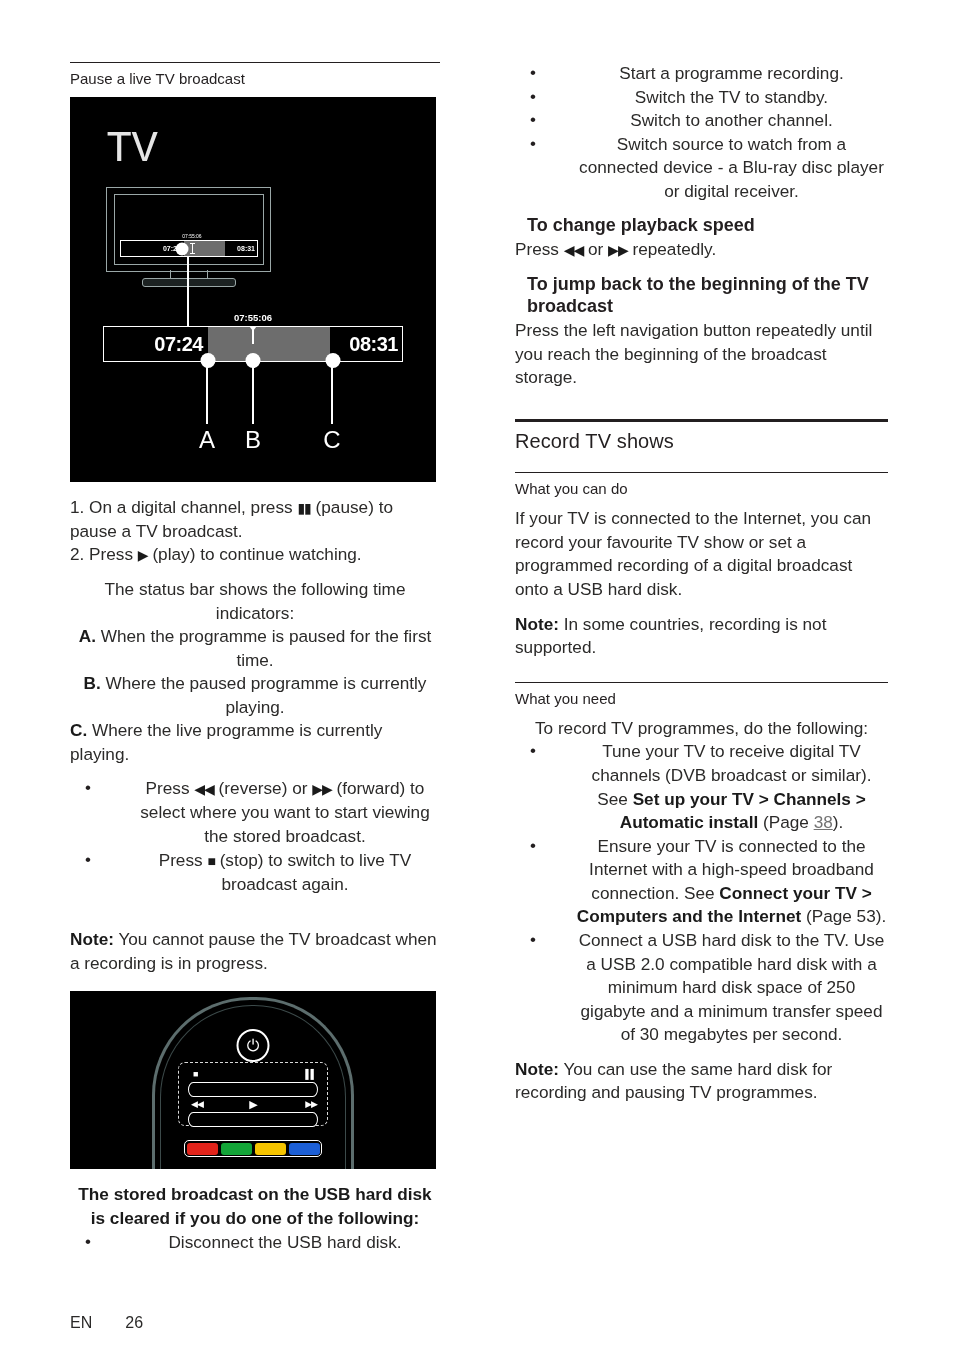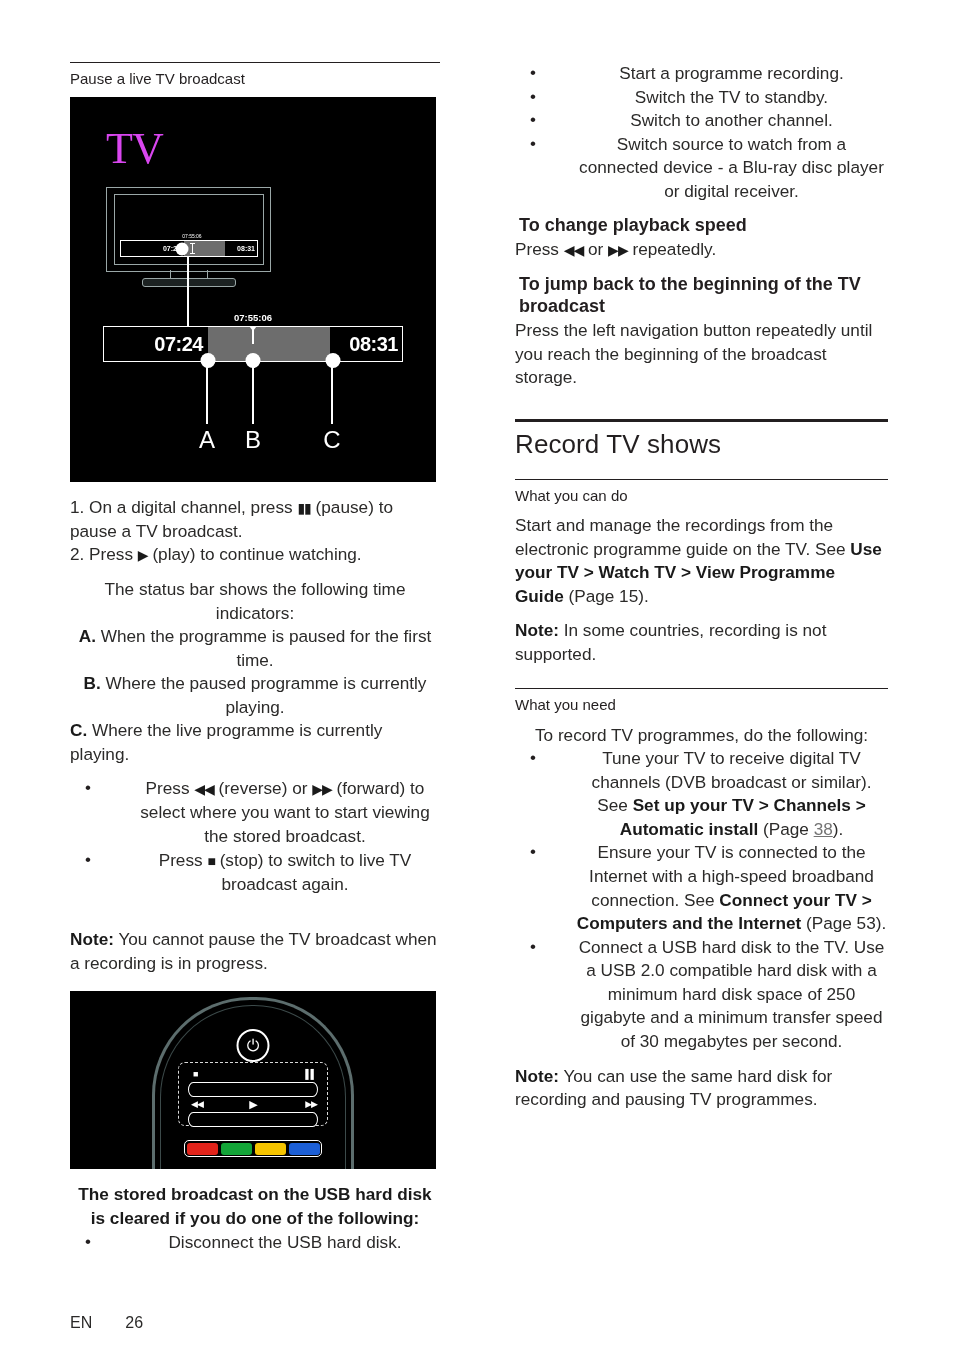--- a/index.html
+++ b/index.html
@@ -32,36 +32,36 @@
     border-top: 1.6px solid #231f20;
     margin: 0 0 7px 0;
     width: 100%;
   }
   .rule-thick {
     border-top: 3.2px solid #231f20;
     margin: 0 0 8px 0;
     width: 100%;
   }
   h1.chapter {
-    font-size: 26px;
+    font-size: 20px;
     font-weight: 400;
     letter-spacing: 0.1px;
     margin: 0 0 20px 0;
     line-height: 1.12;
   }
   h2.section {
     font-size: 15px;
     font-weight: 400;
     margin: 0 0 10px 0;
     line-height: 1.15;
   }
   h3.sub {
     font-size: 18px;
     font-weight: 700;
-    margin: 0 0 1px 4px;
+    margin: 0 0 1px 12px;
     line-height: 1.26;
   }
 
   
   p {
     font-size: 17.2px;
     line-height: 1.37;
     margin: 0 0 11px 0;
     color: #2b2a29;
   }
@@ -105,24 +105,24 @@
     width: 366px;
     position: relative;
     margin: 0 0 14px 0;
   }
   .fig-tv { height: 385px; }
 
   .tv-word {
     position: absolute;
     left: 36px;
     top: 30px;
-    color: #d946ef;
+    color: #e5e5e5;
     font-size: 44px;
     line-height: 1;
-    font-family: Liberation Serif, serif;
+    font-family: Liberation Mono, monospace;
     letter-spacing: -1px;
   }
 
   
   .tvset {
     position: absolute;
     left: 36px;
     top: 90px;
     width: 165px;
     height: 103px;
@@ -501,21 +501,21 @@
 
     <h3 class="sub">To jump back to the beginning of the TV broadcast</h3>
     <p>Press the left navigation button repeatedly until you reach the beginning of the broadcast storage.</p>
 
     <div class="rule-thick" style="margin-top:29px;"></div>
     <h1 class="chapter">Record TV shows</h1>
 
     <div class="rule-thin"></div>
     <h2 class="section">What you can do</h2>
 
-    <p><span>Start and manage the recordings from the electronic programme guide on the TV. See </span><b>Use your TV &gt; Watch TV &gt; View Programme Guide</b><span> (Page 15).</span></p>
+    <p>If your TV is connected to the Internet, you can record your favourite TV show or set a programmed recording of a digital broadcast onto a USB hard disk.</p>
     <p><b>Note:</b><span> In some countries, recording is not supported.</span></p>
 
     <div class="rule-thin" style="margin-top:22px;"></div>
     <h2 class="section">What you need</h2>
 
     <p class="tight">To record TV programmes, do the following:</p>
     <ul class="spaced">
       <li><span>Tune your TV to receive digital TV channels (DVB broadcast or similar). See </span><b>Set up your TV &gt; Channels &gt; Automatic install</b><span> (Page </span><span class="link">38</span><span>).</span></li>
       <li><span>Ensure your TV is connected to the Internet with a high-speed broadband connection. See </span><b>Connect your TV &gt; Computers and the Internet</b><span> (Page 53).</span></li>
       <li>Connect a USB hard disk to the TV. Use a USB 2.0 compatible hard disk with a minimum hard disk space of 250 gigabyte and a minimum transfer speed of 30 megabytes per second.</li>

